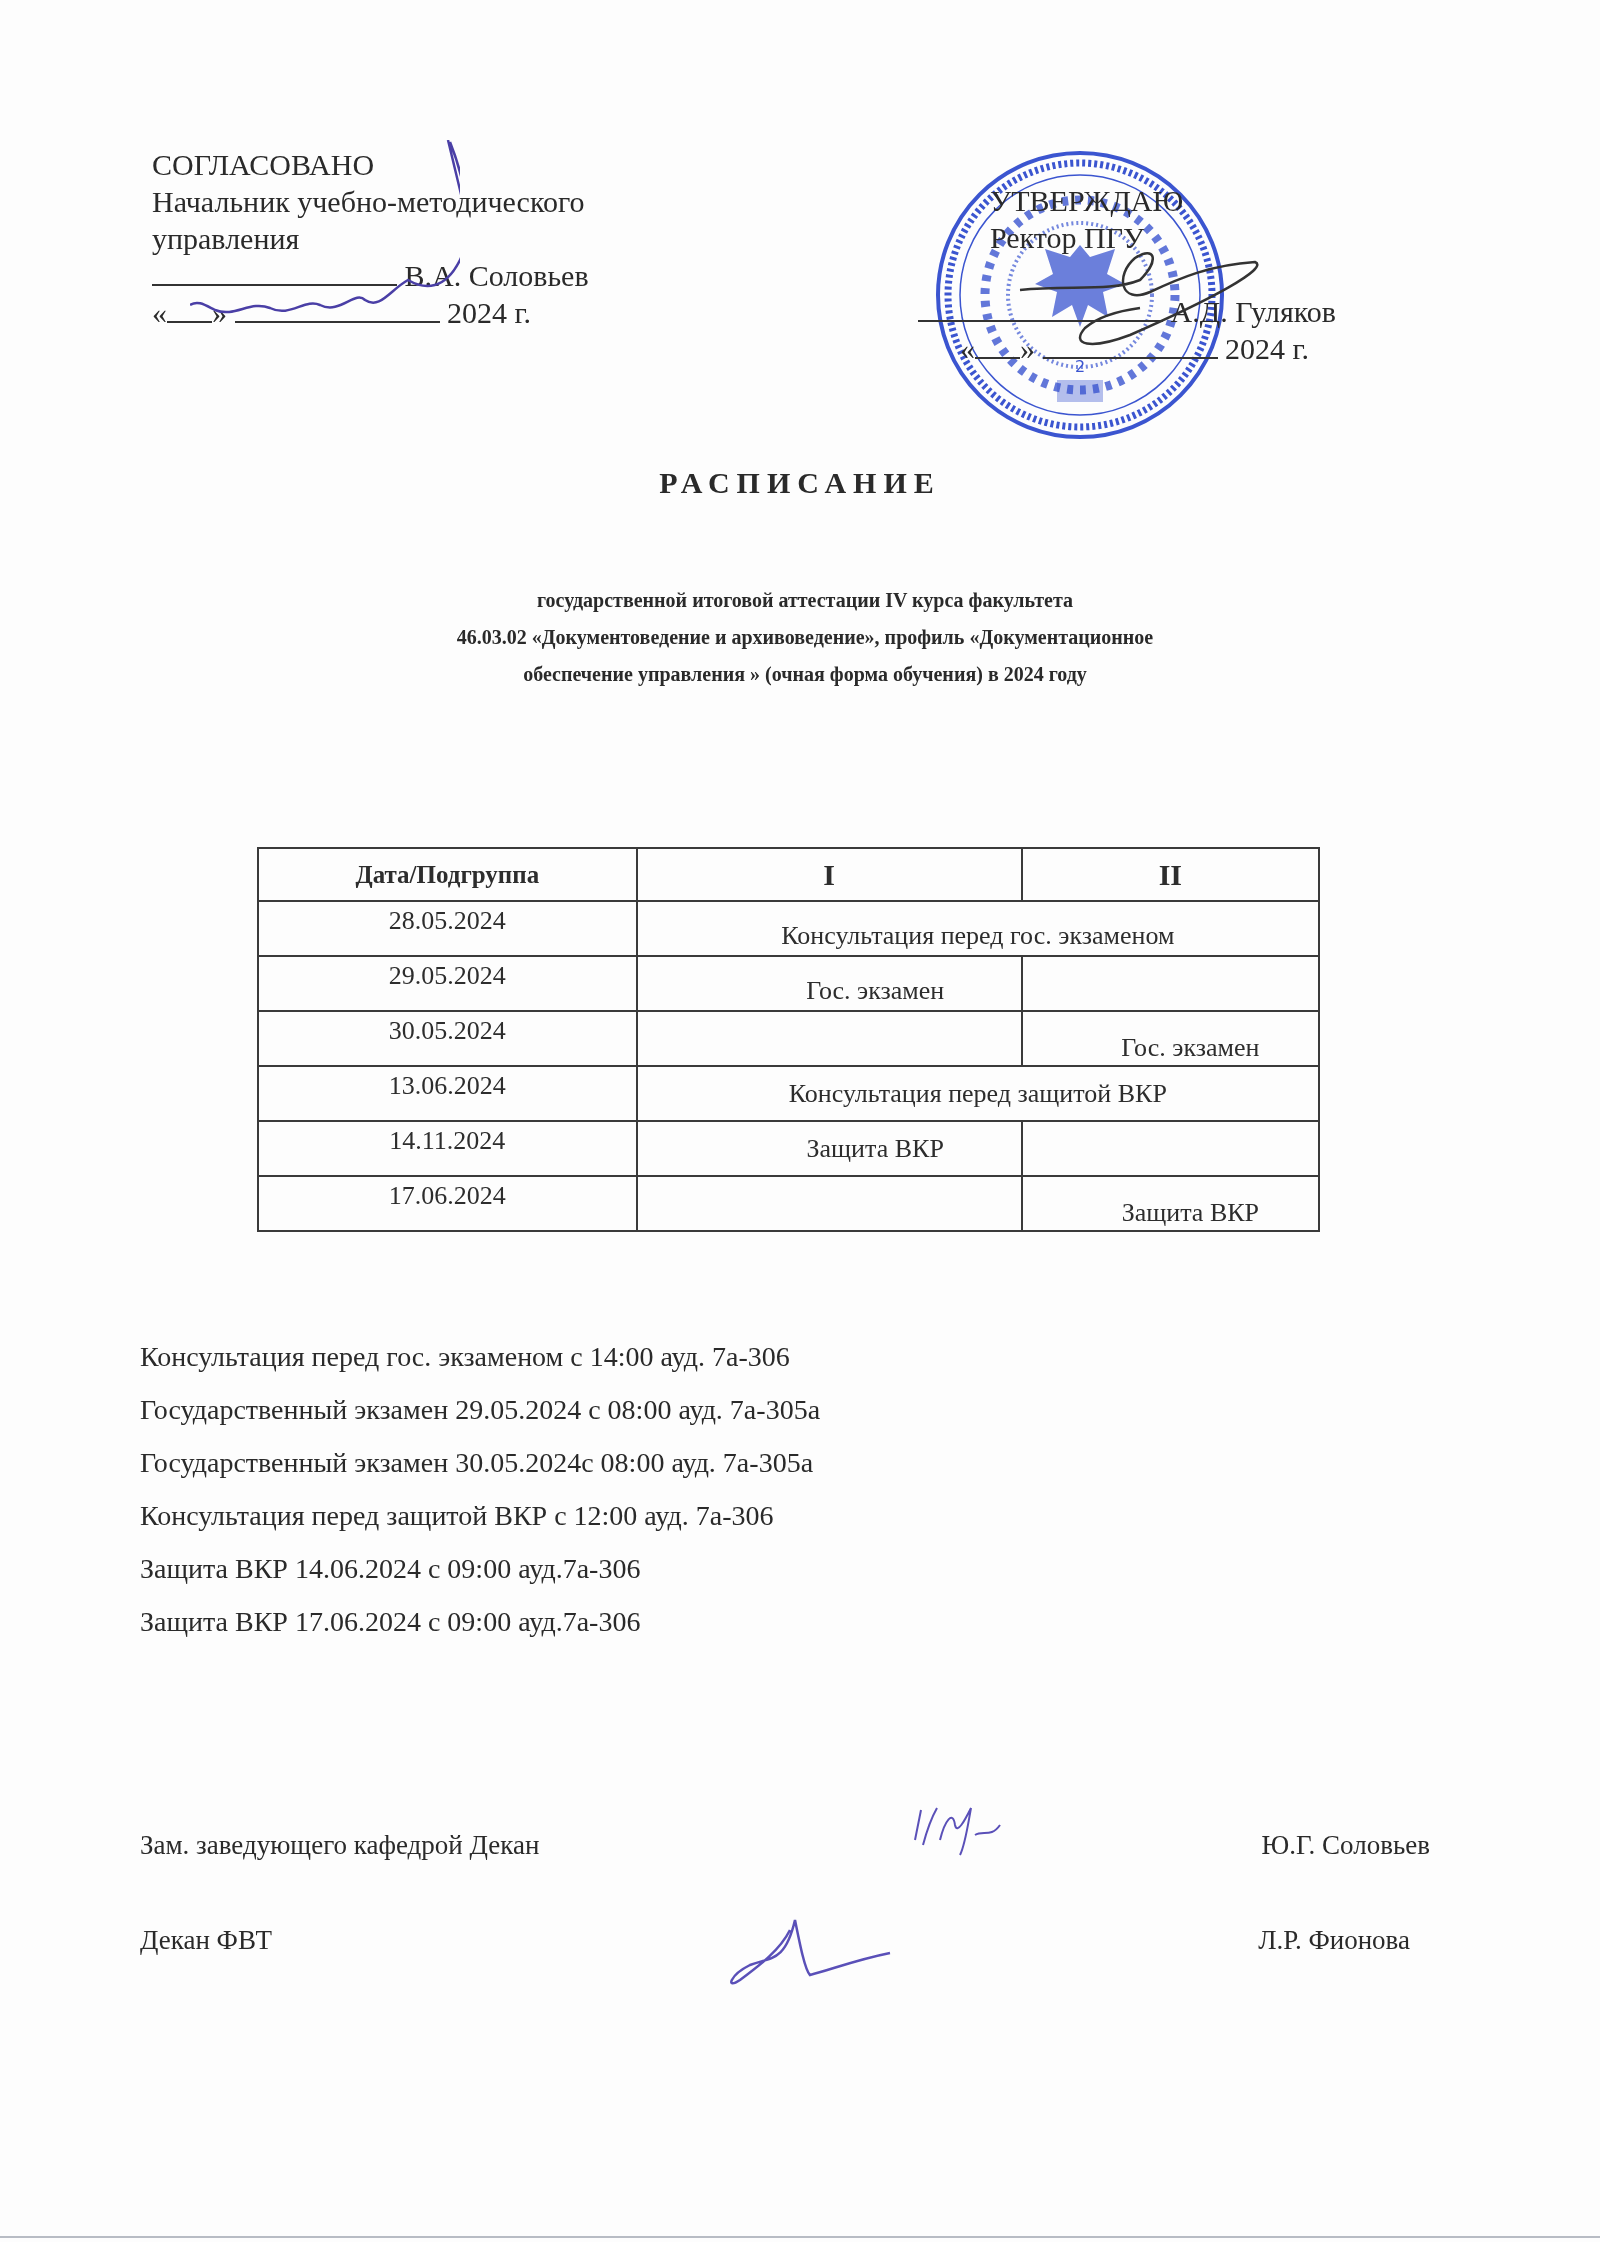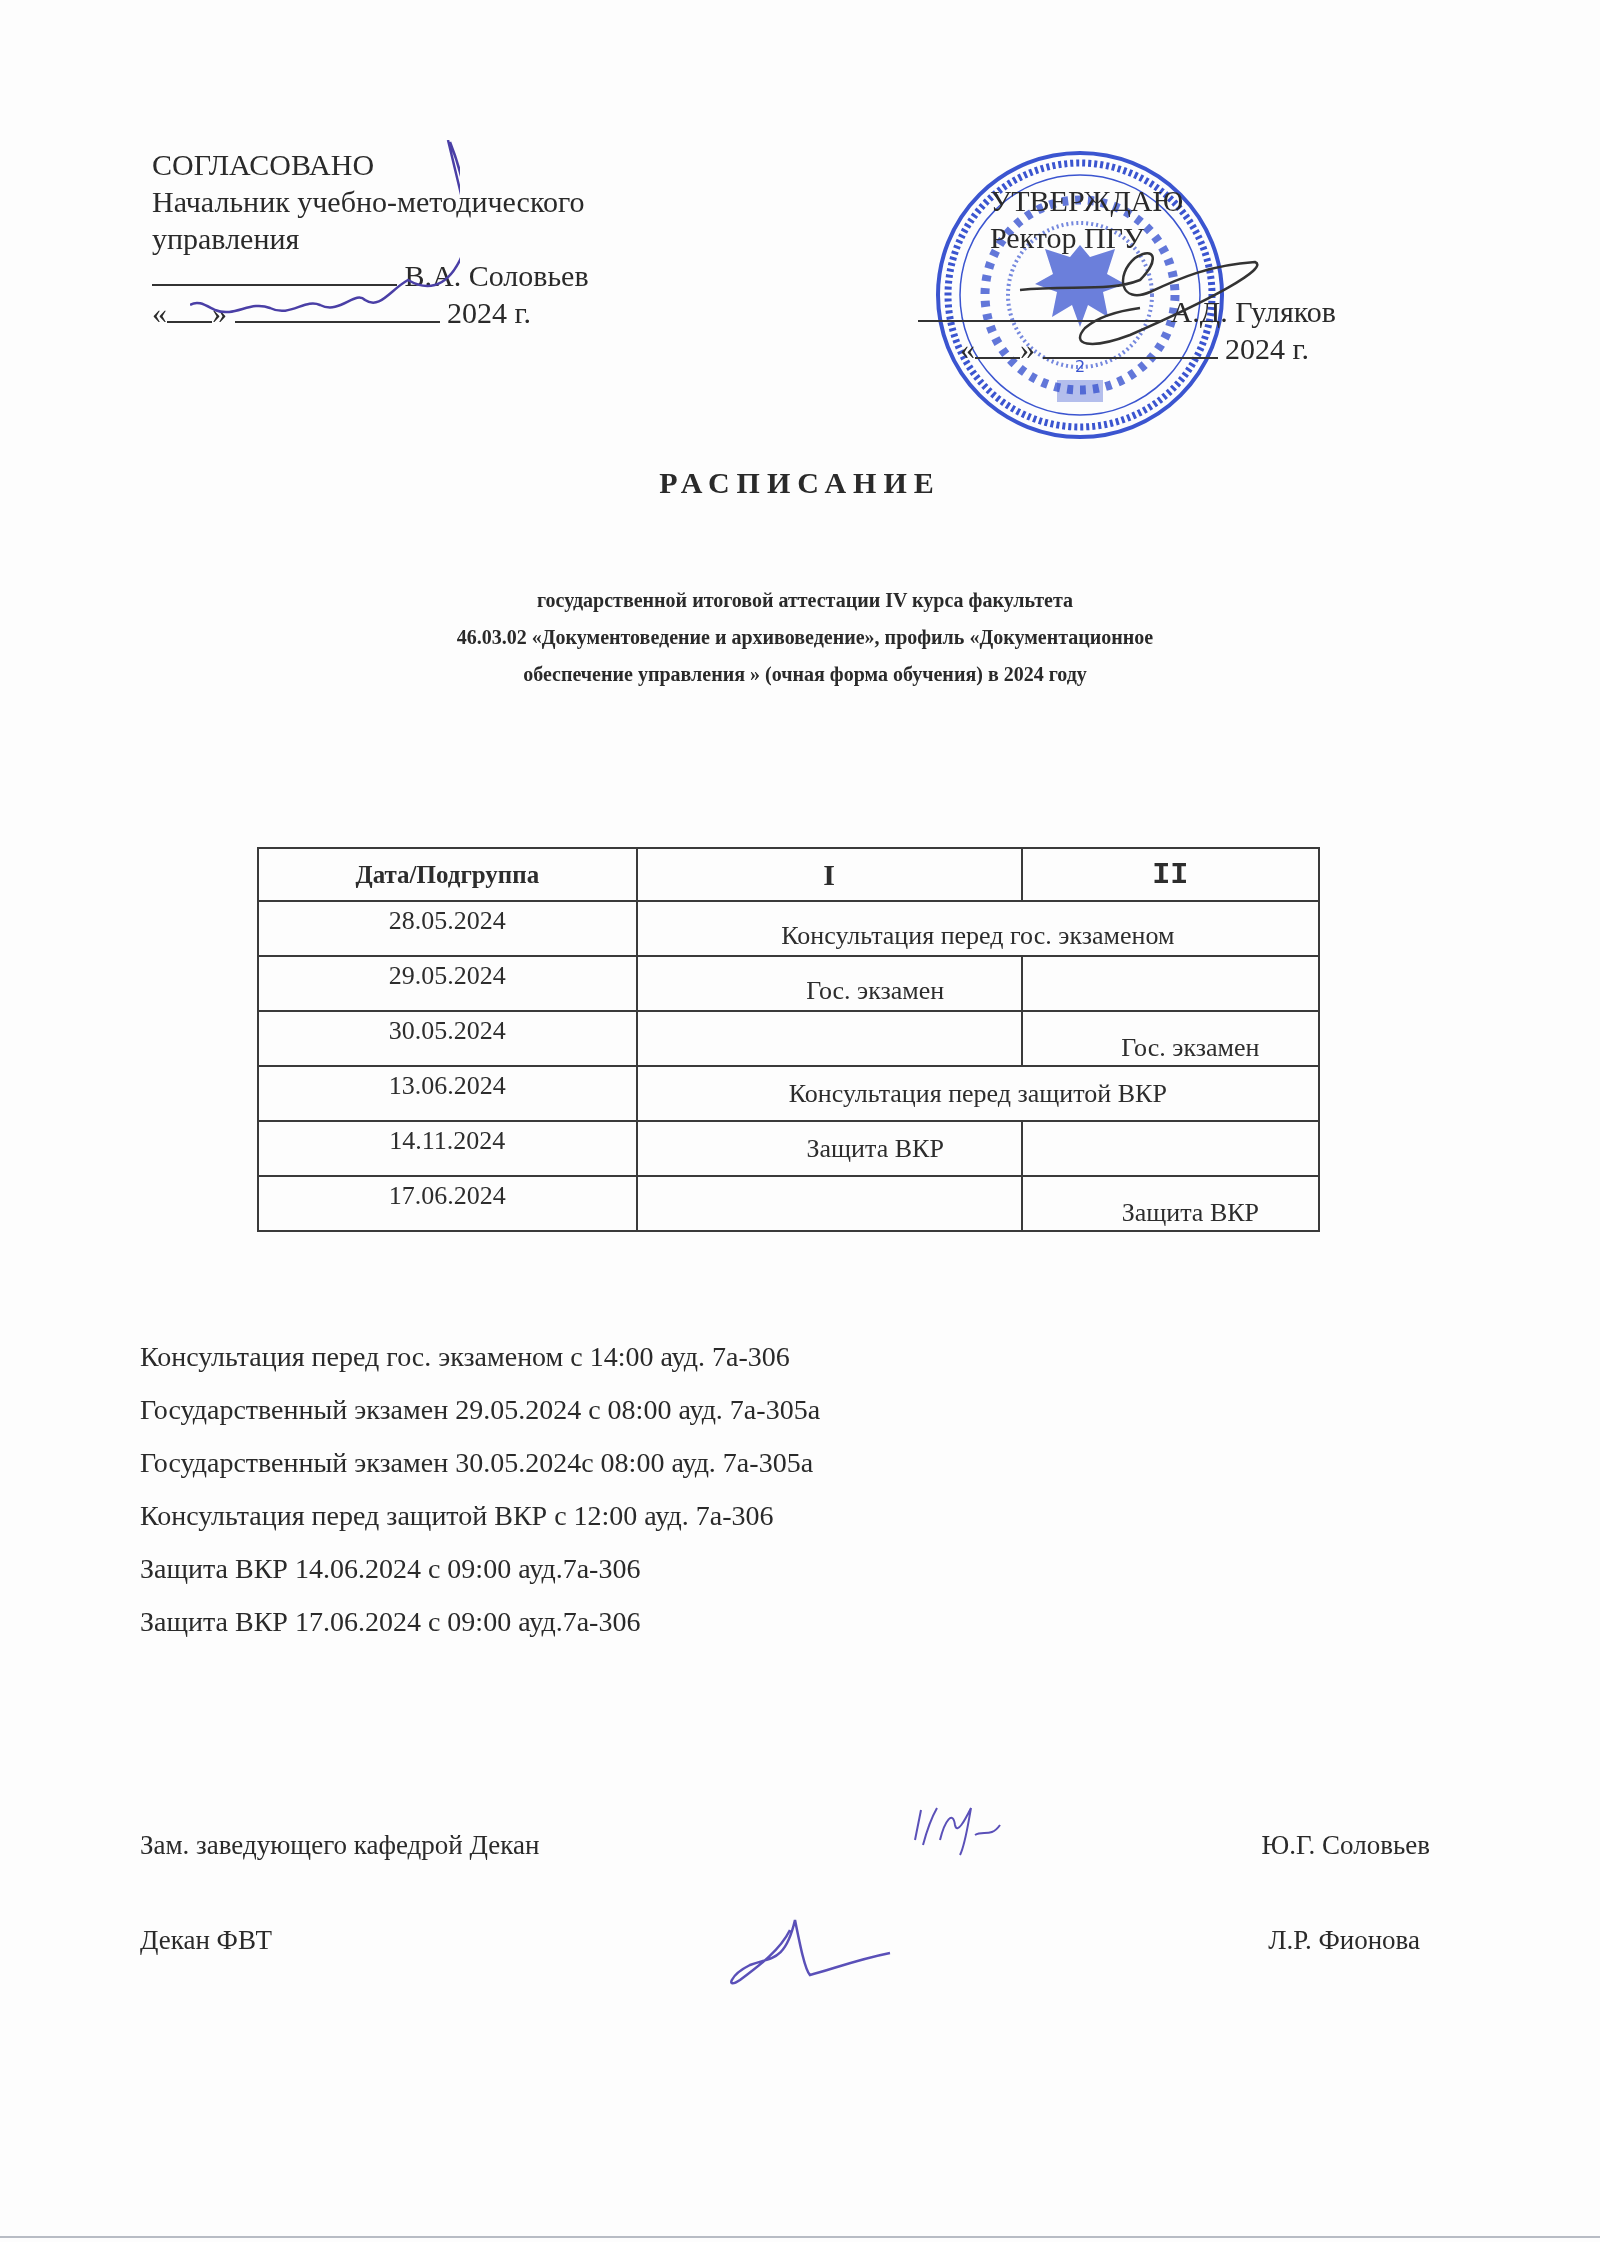--- a/index.html
+++ b/index.html
@@ -28,21 +28,21 @@
     border-collapse: collapse; font-size: 26px; padding-left: 14px;
   }
   table.sched td, table.sched th {
     border: 2px solid #3a3a3a; height: 49px; padding: 0; text-align: center;
     font-weight: normal; color: #2d2d2d;
   }
   table.sched th { font-weight: bold; height: 51px; font-size: 25px; }
   table.sched th.h1 { font-size: 30px; }
   .c-date { width: 356px; }
   .c-one { width: 362px; }
-  .c-two { width: 279px; font-family: Liberation Mono, monospace; }
+  .c-two { width: 279px; }
   td.left-ish { text-align: left; padding-left: 92px !important; vertical-align: bottom; padding-bottom: 4px !important; }
   td.right-ish { text-align: center; padding-left: 40px !important; vertical-align: bottom; padding-bottom: 2px !important; }
   td.date { vertical-align: top; padding-top: 4px !important; }
   .notes { left: 140px; top: 1330px; font-size: 28px; line-height: 53px; }
   .notes div { white-space: nowrap; }
   .signs { left: 140px; top: 1830px; width: 1290px; font-size: 27px; }
   .sign-row { position: relative; height: 95px; }
   .sign-row .role { position: absolute; left: 0; top: 0; }
   .sign-row .name { position: absolute; right: 0; top: 0; }
   .stamp { left: 935px; top: 150px; width: 290px; height: 290px; }
@@ -158,21 +158,21 @@
   <div>Защита ВКР 17.06.2024 с 09:00 ауд.7а-306</div>
 </div>
 
 <div class="abs signs">
   <div class="sign-row">
     <span class="role">Зам. заведующего кафедрой Декан</span>
     <span class="name">Ю.Г. Соловьев</span>
   </div>
   <div class="sign-row">
     <span class="role">Декан ФВТ</span>
-    <span class="name" style="right:10px;margin-left:20px;">Л.Р. Фионова</span>
+    <span class="name" style="right:20px;margin-left:20px;">Л.Р. Фионова</span>
   </div>
 </div>
 
 <svg class="sig" style="left:905px; top:1800px;" width="110" height="65">
   <path d="M10 40 L 16 10 M18 45 C 22 30, 28 15, 32 8 M 35 40 C 40 20, 48 10, 50 25 C 52 35, 60 20, 66 8 C 62 30, 60 45, 55 55 M 70 35 C 78 30, 86 38, 95 25" stroke="#5a50b8" stroke-width="2" fill="none"></path>
 </svg>
 <svg class="sig" style="left:720px; top:1915px;" width="180" height="80">
   <path d="M70 15 C 60 35, 40 50, 20 65 C 5 75, 10 60, 30 50 C 50 42, 65 48, 75 5 C 80 30, 85 55, 90 60 C 110 55, 135 45, 170 38" stroke="#5a50b8" stroke-width="2.5" fill="none"></path>
 </svg>
 

